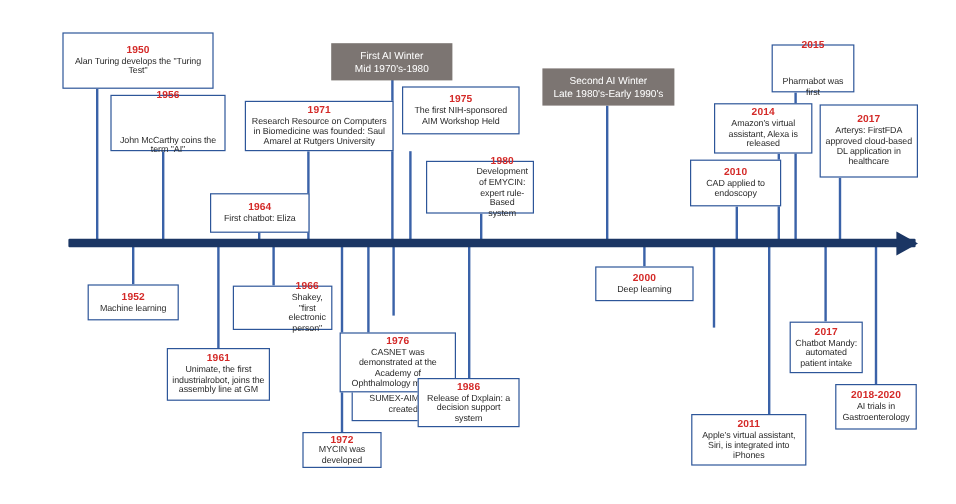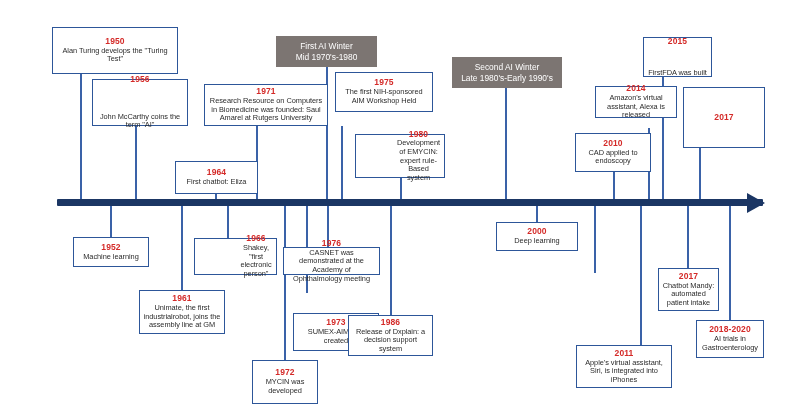--- a/index.html
+++ b/index.html
@@ -150,32 +150,33 @@
   <div class="ev" style="left:355px;top:134px;width:90px;height:44px;padding-left:40px;">
     <span class="yr">1980</span>
     <span class="tx">Development of EMYCIN: expert rule-Based system</span>
   </div>
 
   <div class="ev" style="left:575px;top:133px;width:76px;height:39px;">
     <span class="yr">2010</span>
     <span class="tx">CAD applied to endoscopy</span>
   </div>
 
-  <div class="ev" style="left:595px;top:86px;width:82px;height:32px;align-items:center;">
+  <div class="ev" style="left:595px;top:86px;width:82px;height:42px;align-items:center;">
     <span class="yr">2014</span>
     <span class="tx">Amazon's virtual assistant, Alexa is released</span>
   </div>
 
   <div class="ev" style="left:643px;top:37px;width:69px;height:40px;gap:22px;">
     <span class="yr">2015</span>
-    <span class="tx">FirstFDA was built</span>
+    <span class="tx">Pharmabot was first</span>
   </div>
 
   <div class="ev" style="left:683px;top:87px;width:82px;height:61px;">
     <span class="yr">2017</span>
+    <span class="tx">Arterys: FirstFDA approved cloud-based DL application in healthcare</span>
   </div>
 
   <div class="ev" style="left:73px;top:237px;width:76px;height:30px;">
     <span class="yr">1952</span>
     <span class="tx">Machine learning</span>
   </div>
 
   <div class="ev" style="left:194px;top:238px;width:83px;height:37px;padding-left:44px;">
     <span class="yr">1966</span>
     <span class="tx">Shakey, "first electronic person"</span>
@@ -184,26 +185,26 @@
   <div class="ev" style="left:139px;top:290px;width:86px;height:44px;">
     <span class="yr">1961</span>
     <span class="tx">Unimate, the first industrialrobot, joins the assembly line at GM</span>
   </div>
 
   <div class="ev" style="left:293px;top:313px;width:86px;height:38px;">
     <span class="yr">1973</span>
     <span class="tx">SUMEX-AIM was created</span>
   </div>
 
-  <div class="ev" style="left:252px;top:360px;width:66px;height:44px;align-items:center;">
+  <div class="ev" style="left:252px;top:360px;width:66px;height:30px;align-items:center;">
     <span class="yr">1972</span>
     <span class="tx">MYCIN was developed</span>
   </div>
 
-  <div class="ev" style="left:283px;top:247px;width:97px;height:28px;">
+  <div class="ev" style="left:283px;top:277px;width:97px;height:50px;">
     <span class="yr">1976</span>
     <span class="tx">CASNET was demonstrated at the Academy of Ophthalmology meeting</span>
   </div>
 
   <div class="ev" style="left:348px;top:315px;width:85px;height:41px;">
     <span class="yr">1986</span>
     <span class="tx">Release of Dxplain: a decision support system</span>
   </div>
 
   <div class="ev" style="left:496px;top:222px;width:82px;height:29px;">

